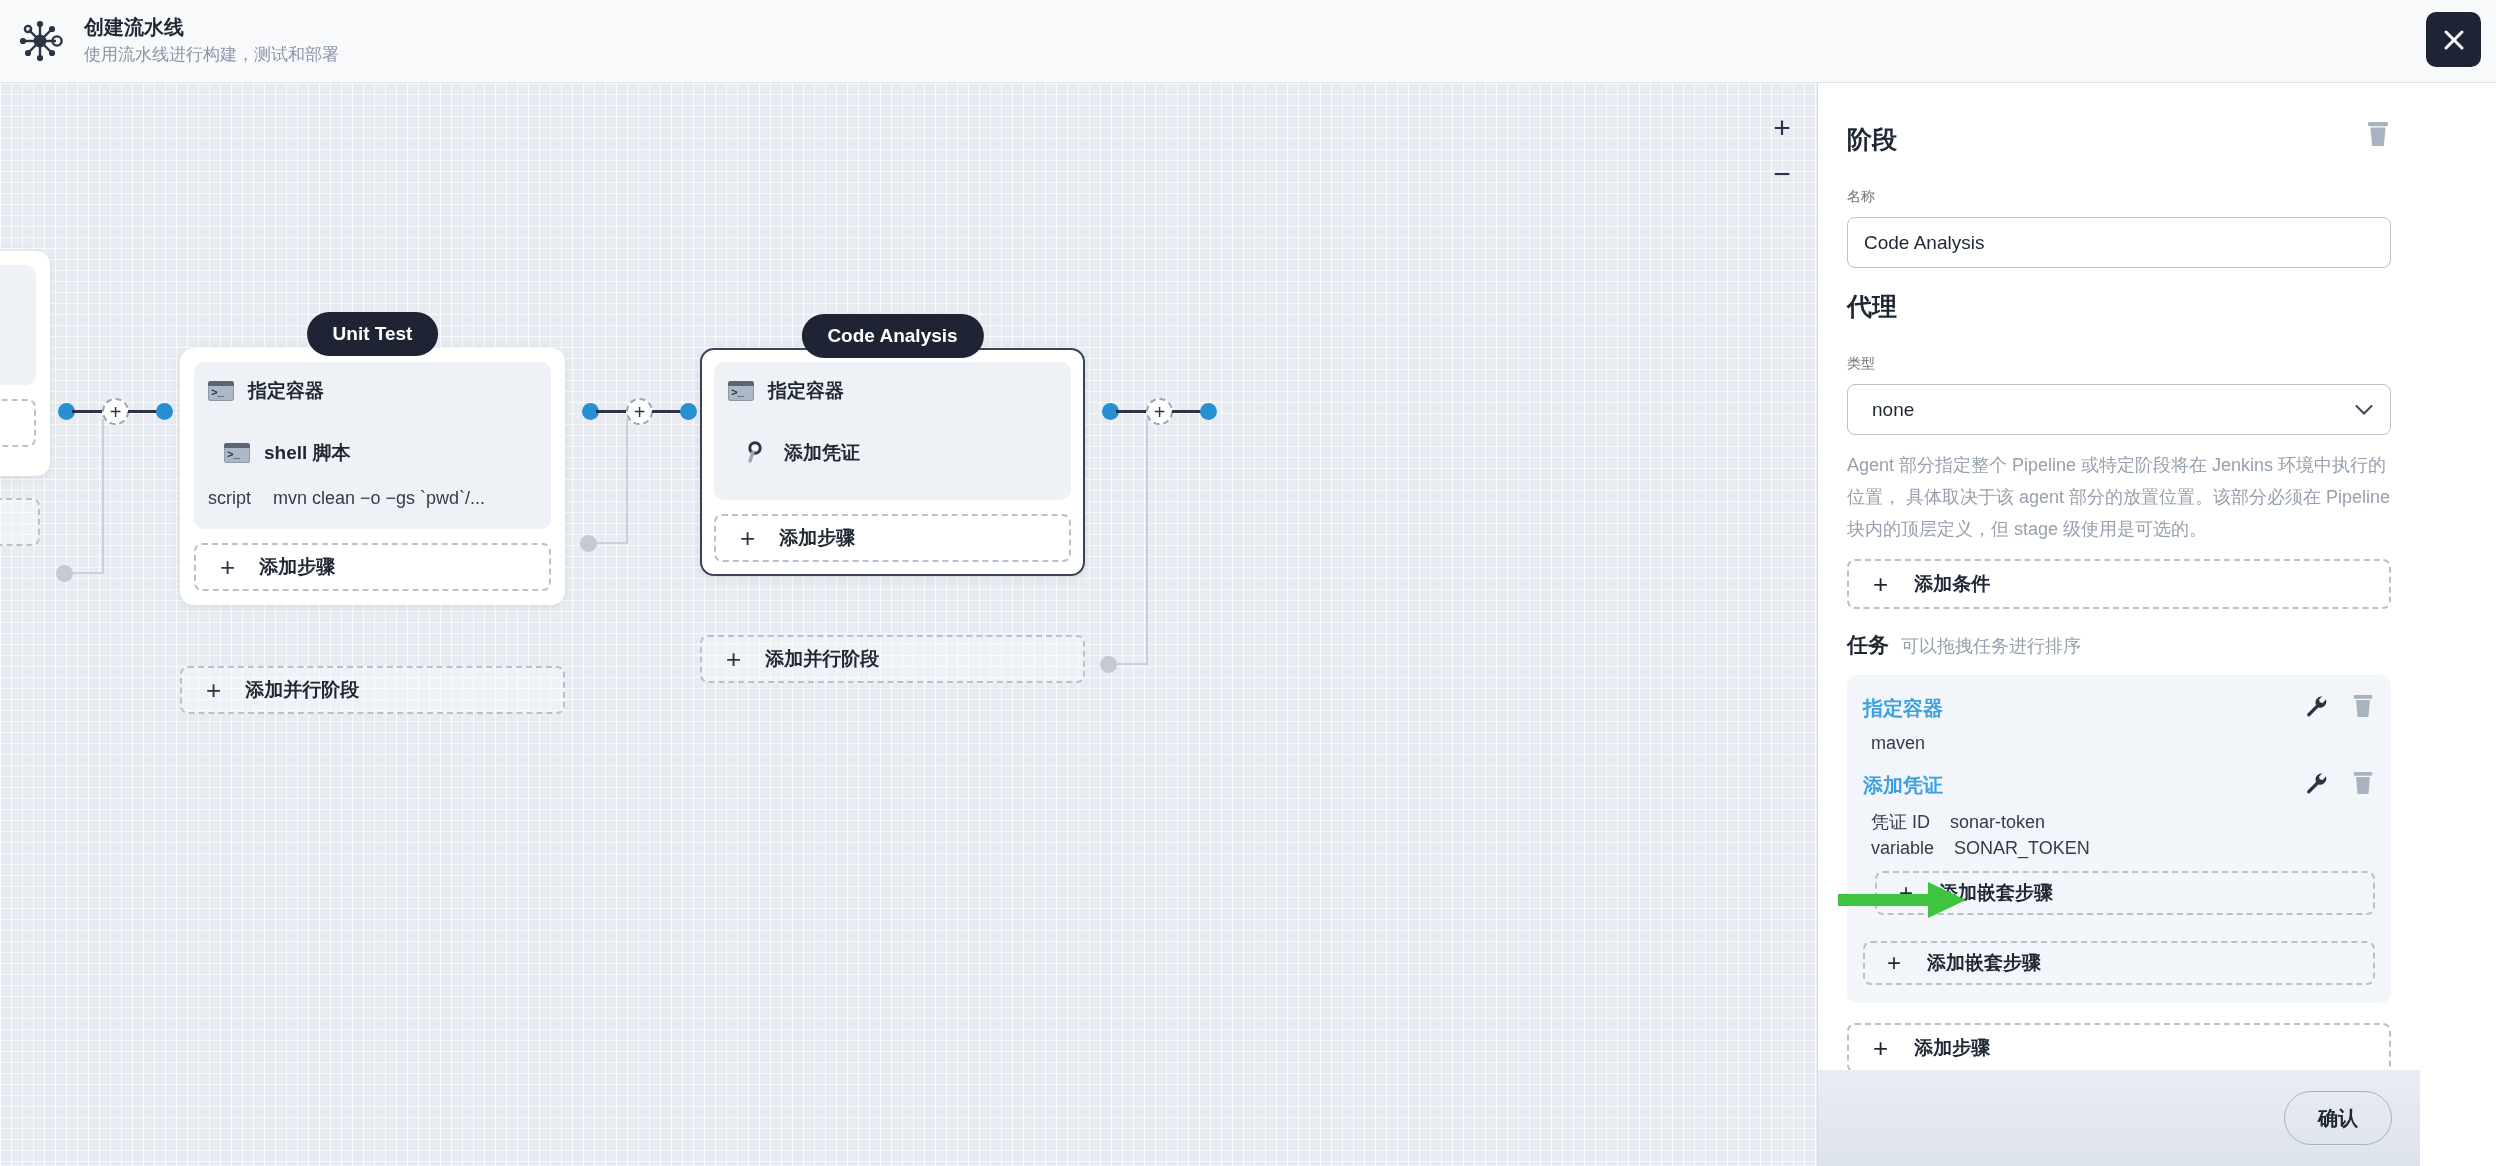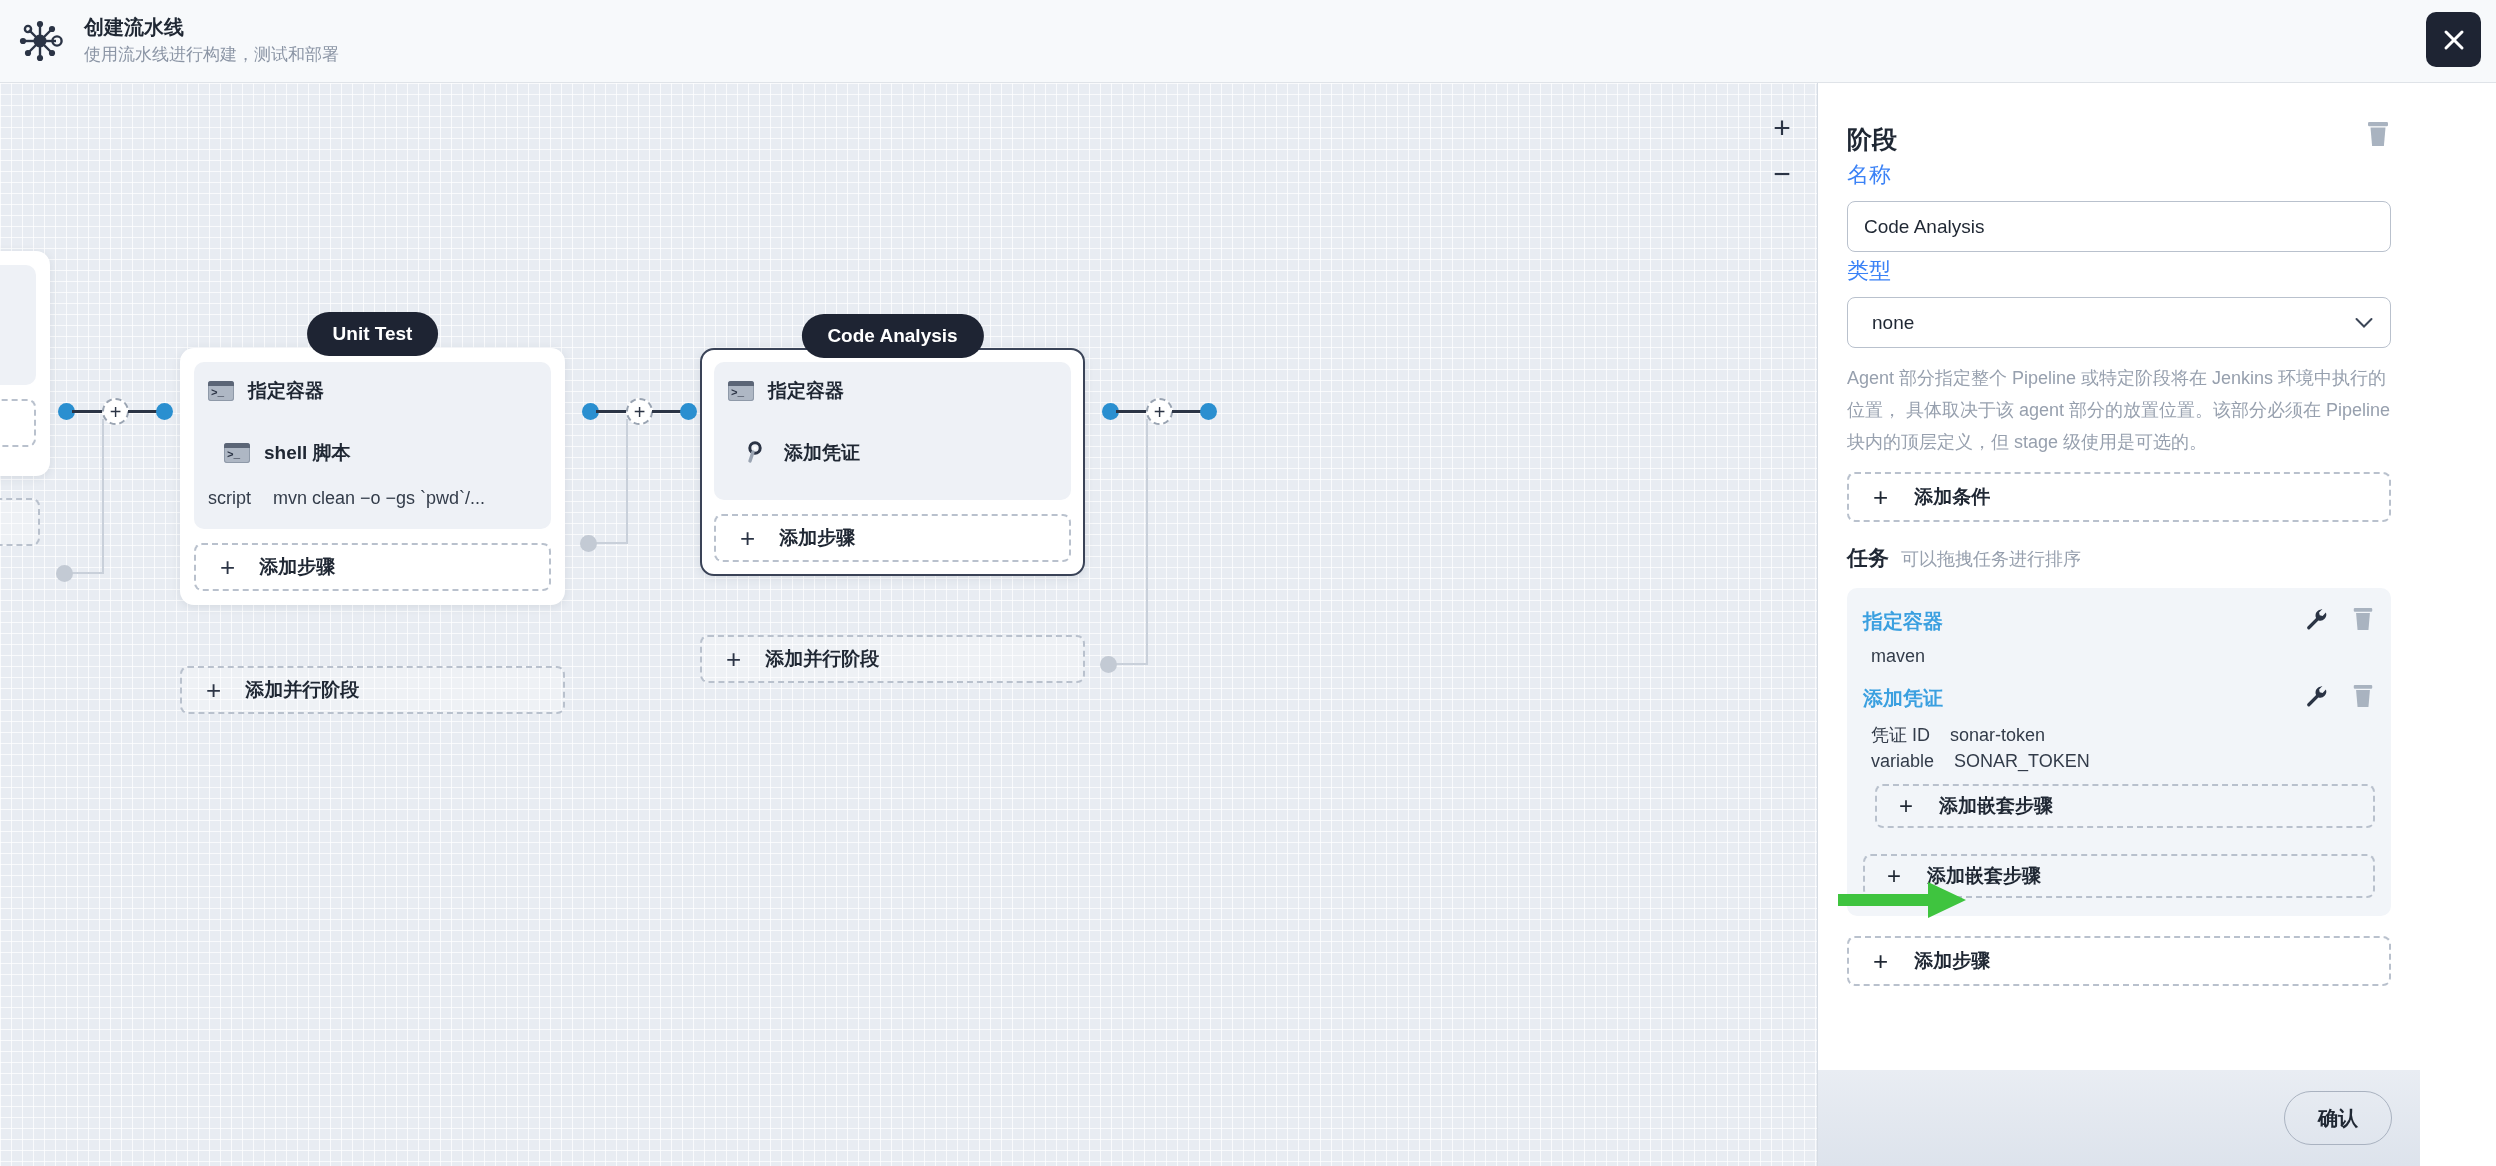--- a/index.html
+++ b/index.html
@@ -150,21 +150,21 @@
     background: #ffffff;
     border-left: 1px solid #d6dce4;
     display: flex; flex-direction: column;
   }
   .panel-scroll {
     flex: 1; overflow: hidden; padding: 28px 29px 0 29px;
   }
   .panel-head { display: flex; align-items: center; justify-content: space-between; }
   .panel-title { font-size: 25px; font-weight: bold; color: #1f2733; margin-top: 12px; }
   .trash-btn { cursor: pointer; width: 26px; height: 28px; }
-  .field-label { font-size: 22px; color: #3b82f6; margin-top: 4px; }
+  .field-label { font-size: 14px; color: #737373; margin-top: 32px; }
   .text-input {
     width: 100%; height: 51px; margin-top: 11px;
     border: 1px solid #b9c1cd; border-radius: 8px;
     padding: 0 16px; font-size: 19px; color: #1f2733;
     font-family: inherit; background: #fff; outline: none;
   }
   .section-title { font-size: 25px; font-weight: bold; color: #1f2733; margin-top: 22px; }
   .select-wrap { position: relative; margin-top: 11px; }
   .select-box {
     width: 100%; height: 51px;
@@ -380,20 +380,21 @@
           <svg width="26" height="28" viewBox="0 0 26 28">
             <rect x="3" y="2" width="20" height="4.2" rx="1.2" fill="#a9b3c0"></rect>
             <path d="M5.5 7.5 h15 l-1.6 18.5 h-11.8 z" fill="#a9b3c0"></path>
           </svg>
         </div>
       </div>
 
       <div class="field-label">名称</div>
       <input class="text-input" value="Code Analysis" style="">
 
+      <div class="section-title">代理</div>
 
       <div class="field-label">类型</div>
       <div class="select-wrap">
         <div class="select-box">
           <span>none</span>
         </div>
         <span class="chev">
           <svg width="18" height="12" viewBox="0 0 18 12">
             <path d="M1.5 2 L9 9.5 L16.5 2" fill="none" stroke="#3c4657" stroke-width="2" stroke-linecap="round"></path>
           </svg>

